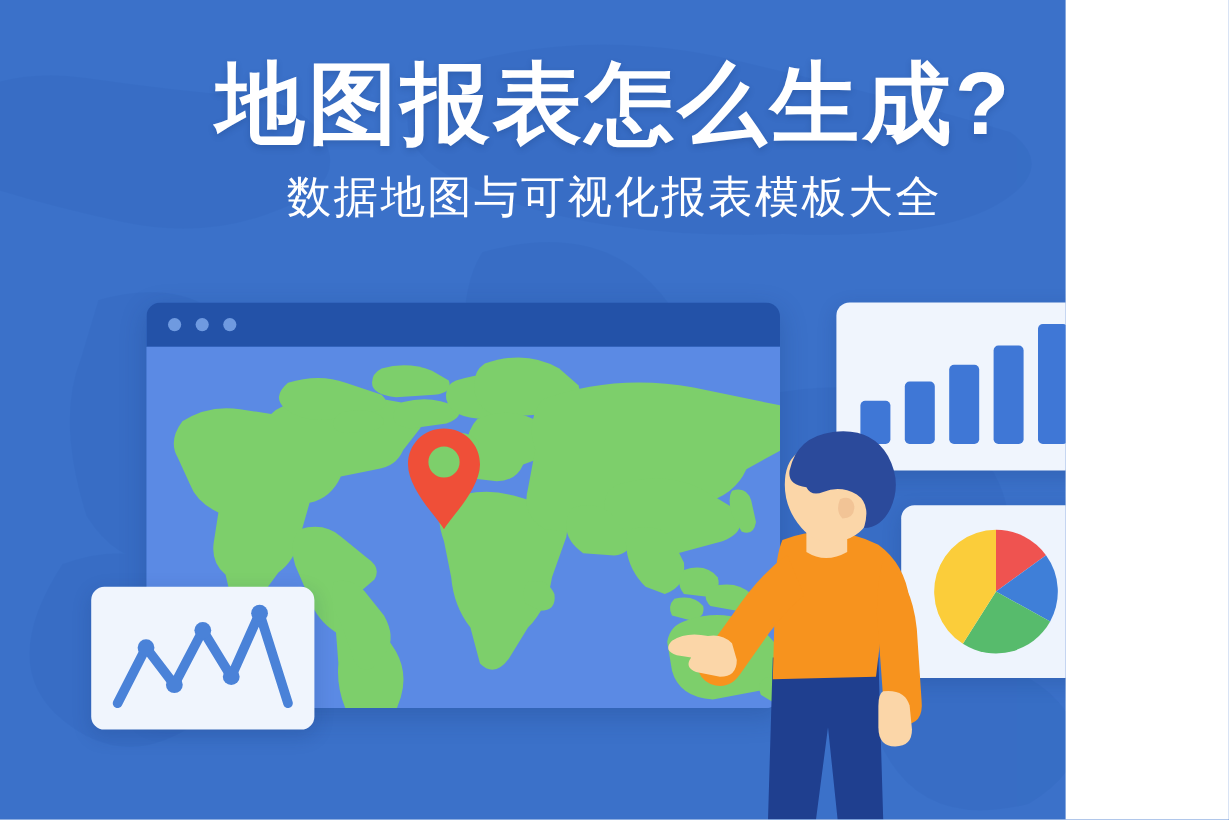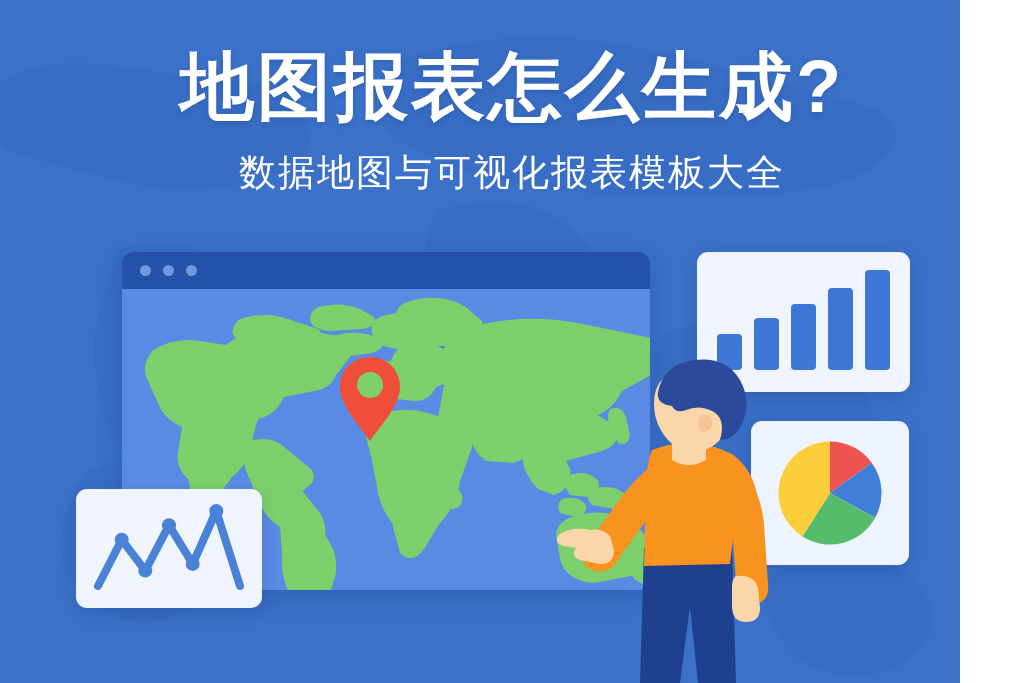--- a/index.html
+++ b/index.html
@@ -1,42 +1,42 @@
 <!DOCTYPE html>
 <html><head>
 <meta charset="utf-8">
 <style>
   * { margin:0; padding:0; box-sizing:border-box; }
   html, body {
     width:1024px; height:683px; overflow:hidden;
     font-family:"Liberation Sans","DejaVu Sans",sans-serif;
   }
   #stage {
-    position:relative; width:960px; height:683px;
+    position:relative; width:888px; height:683px;
     background:#3b71c9; overflow:hidden;
   }
   
   #bg-watermark {
     position:absolute; inset:0; opacity:.085; pointer-events:none;
   }
   #bg-watermark svg { width:100%; height:100%; display:block; }
 
   
   #headline {
     position:absolute; top:48px; left:0; width:1024px;
     text-align:center; z-index:6;
   }
   #title {
     color:#ffffff; font-size:74px; font-weight:bold;
     letter-spacing:3px; line-height:1.05;
     text-shadow:0 2px 5px rgba(20,50,105,.22);
   }
   #subtitle {
     color:#ffffff; font-size:37px; font-weight:500;
-    letter-spacing:2px; margin-top:22px;
+    letter-spacing:2px; margin-top:14px;
   }
 
   
   #browser {
     position:absolute; left:122px; top:252px;
     width:528px; height:338px;
     border-radius:12px; overflow:hidden; z-index:3;
     box-shadow:0 7px 22px rgba(18,46,100,.22);
   }
   #browser-titlebar {

